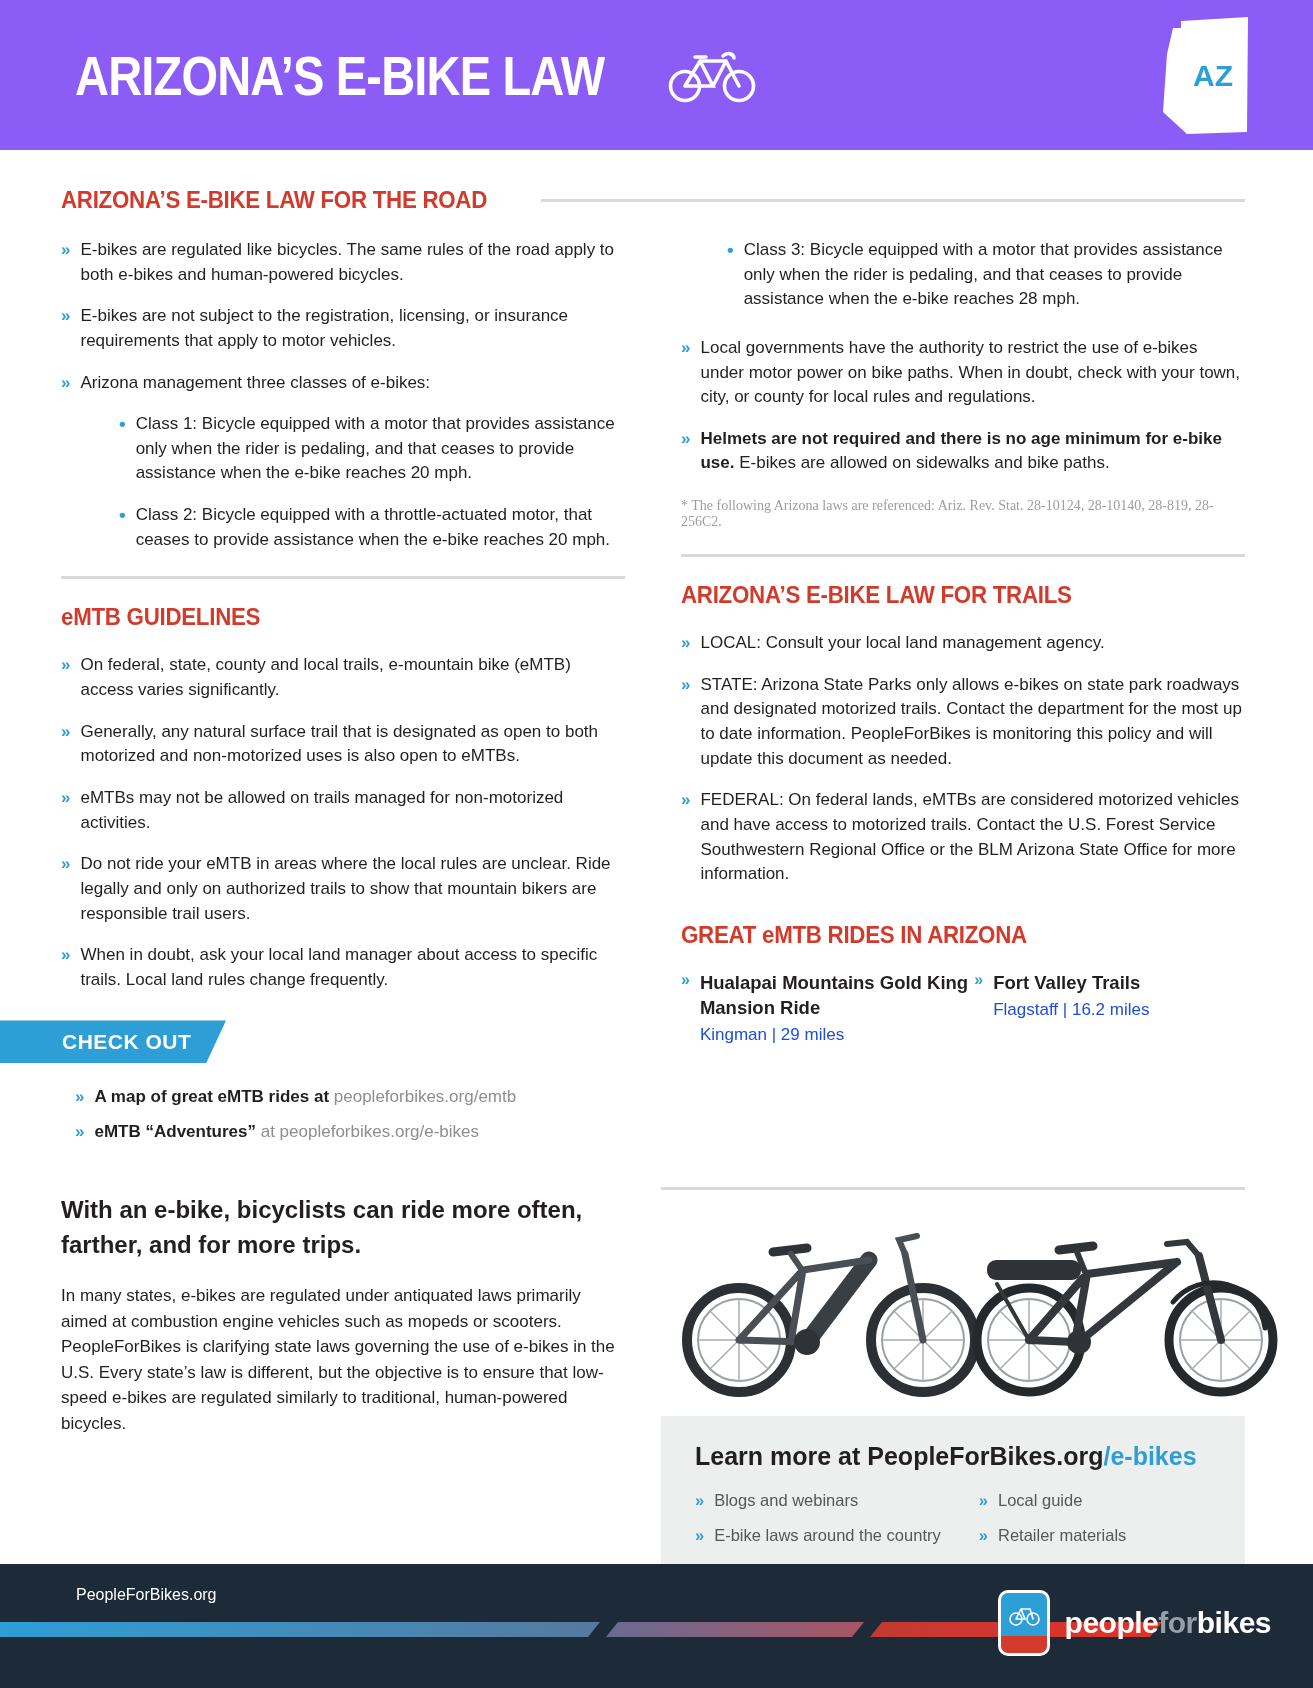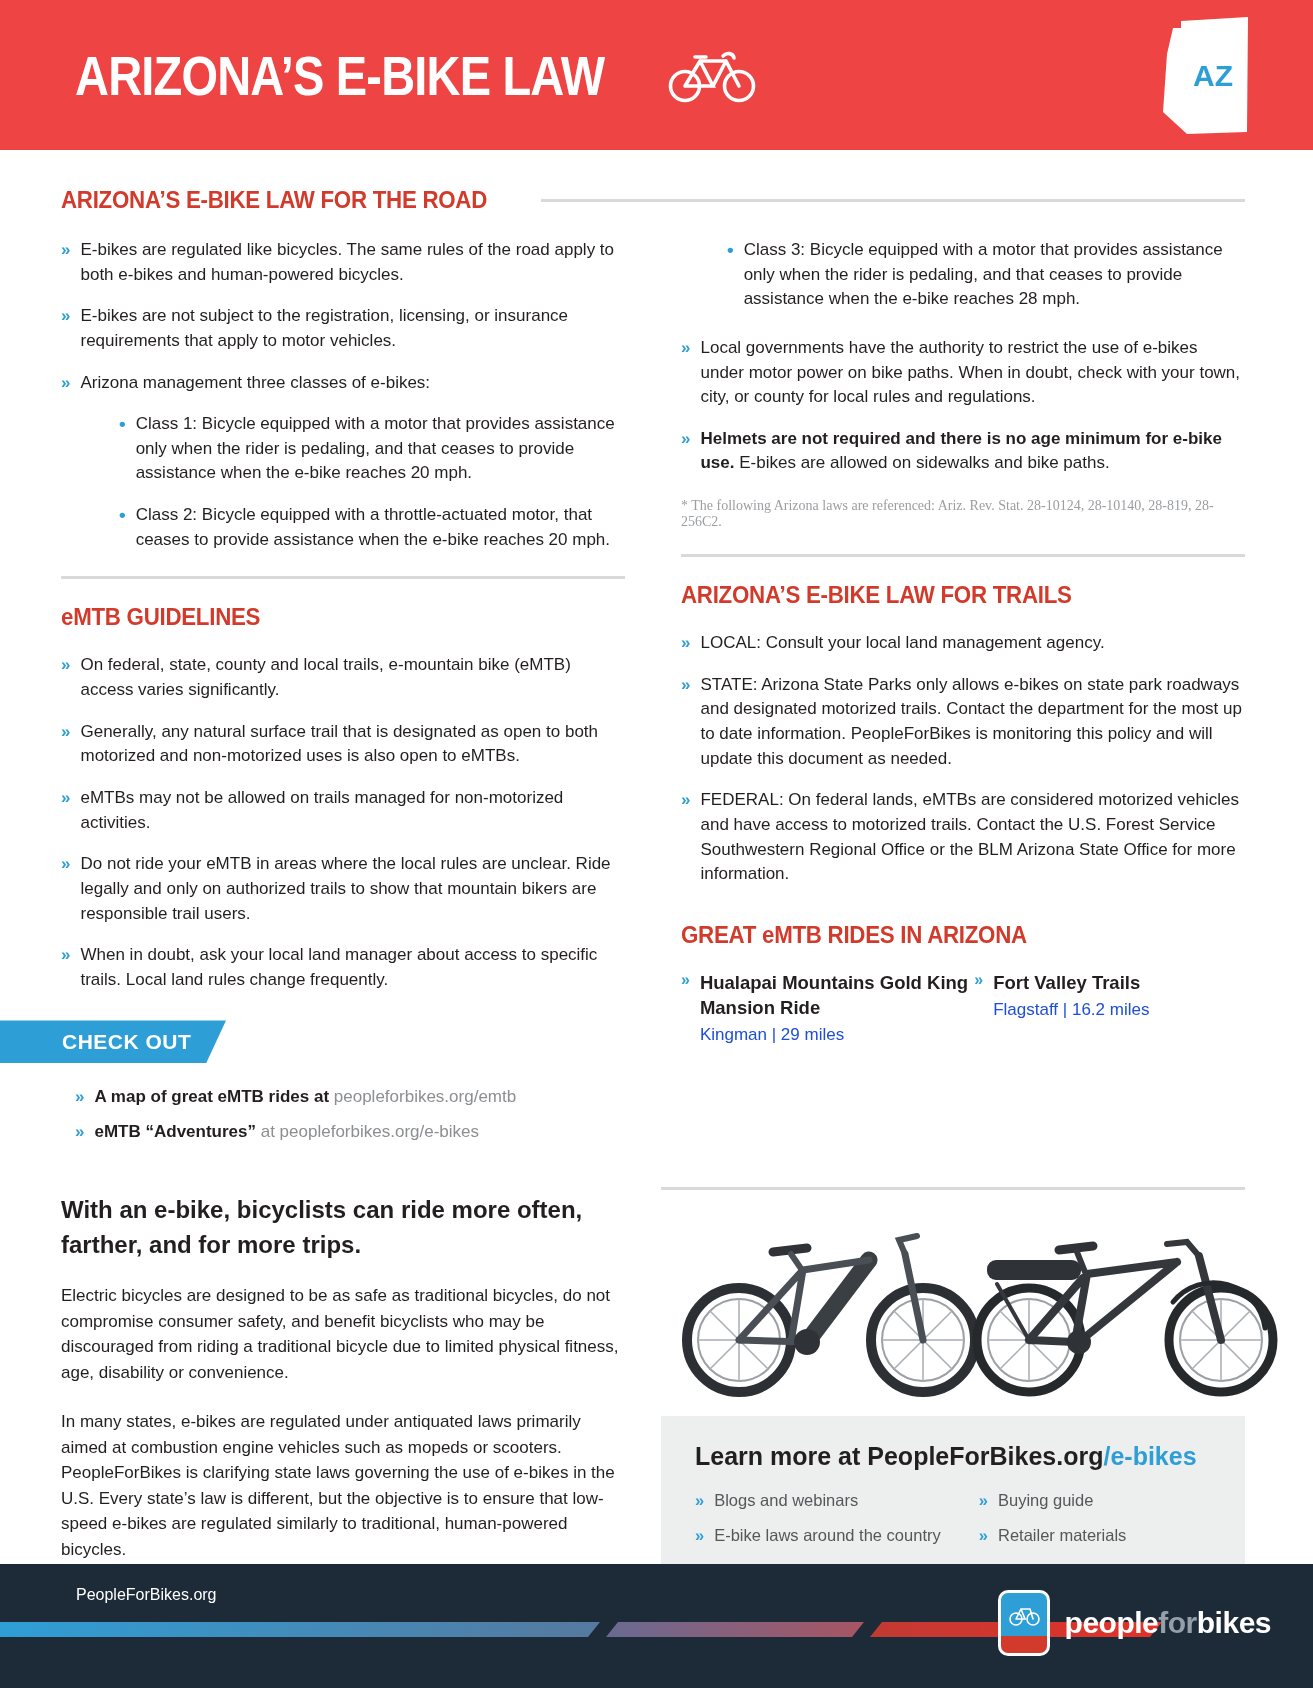--- a/index.html
+++ b/index.html
@@ -1,21 +1,21 @@
 <!DOCTYPE html>
 <html><head>
 <meta charset="utf-8">
 <style>
   * { box-sizing: border-box; }
   html,body { margin:0; padding:0; background:#e8e8e8; }
   body { font-family:"Liberation Sans", sans-serif; color:#231F20; }
   .page { width:1313px; height:1688px; margin:0 auto; background:#ffffff; position:relative; overflow:hidden; }
 
   
-  .header { height:150px; background:#ef4444; display:flex; align-items:center; padding:0 62px 0 75px; }
+  .header { height:150px; background:#8b5cf6; display:flex; align-items:center; padding:0 62px 0 75px; }
   .header-title { color:#fff; font-size:56px; font-weight:bold; margin:0; letter-spacing:-1px;
                   transform:scaleX(.84); transform-origin:left center; white-space:nowrap; }
   .header-bike { margin-left:-40px; display:flex; align-items:center; }
   .az-badge { margin-left:auto; position:relative; width:100px; height:122px; }
   .az-badge svg { display:block; }
 
   
   .content { padding:0 68px 0 61px; }
   .h-row { display:flex; align-items:center; gap:22px; margin:36px 0 24px; }
   .h-rule { flex:1; height:3px; background:#D9D9D9; }
@@ -225,21 +225,20 @@
             <span class="mk">»</span>
             <span><span class="ride-name">Fort Valley Trails</span><div class="ride-meta">Flagstaff | 16.2 miles</div></span>
           </div>
         </div>
       </div>
     </div>
 
     <div class="bottom">
       <div class="bottom-left">
         <h2 class="about-h">With an e-bike, bicyclists can ride more often, farther, and for more trips.</h2>
-        <p class="about-p">Electric bicycles are designed to be as safe as traditional bicycles, do not compromise consumer safety, and benefit bicyclists who may be discouraged from riding a traditional bicycle due to limited physical fitness, age, disability or convenience.</p>
         <p class="about-p">In many states, e-bikes are regulated under antiquated laws primarily aimed at combustion engine vehicles such as mopeds or scooters. PeopleForBikes is clarifying state laws governing the use of e-bikes in the U.S. Every state’s law is different, but the objective is to ensure that low-speed e-bikes are regulated similarly to traditional, human-powered bicycles.</p>
       </div>
 
       <div class="bottom-right">
         <div class="divider" style="margin-top:0;"></div>
         <div class="bikes-wrap">
           <svg width="628" height="200" viewBox="0 0 628 200">
 
             <g fill="none" stroke="#4A4F55" stroke-width="7" stroke-linecap="round">
               <circle cx="78" cy="142" r="52" stroke="#2C2F33" stroke-width="10"></circle>
@@ -288,21 +287,21 @@
                   <span>E-bike laws around the country</span>
                 </li>
               <li>
                   <span class="mk">»</span>
                   <span>E-bike statistics and research</span>
                 </li>
             </ul>
             <ul>
               <li>
                   <span class="mk">»</span>
-                  <span>Buying guide</span>
+                  <span>Local guide</span>
                 </li>
               <li>
                   <span class="mk">»</span>
                   <span>Retailer materials</span>
                 </li>
               <li>
                   <span class="mk">»</span>
                   <span>eMTB management resources</span>
                 </li>
             </ul>

